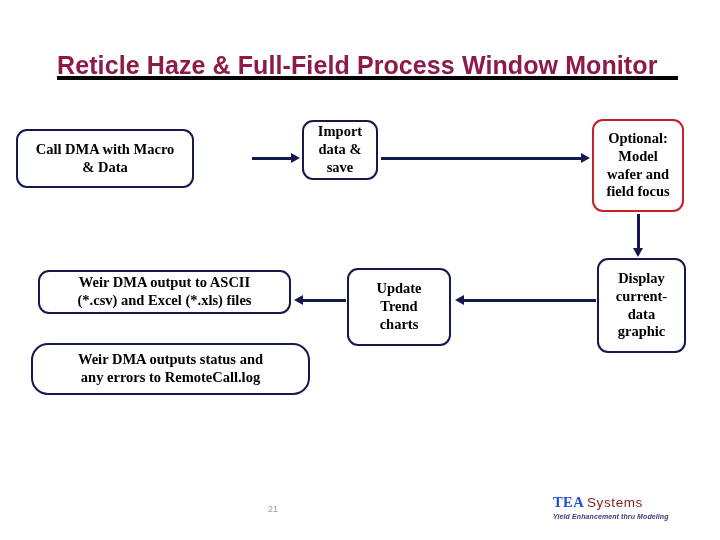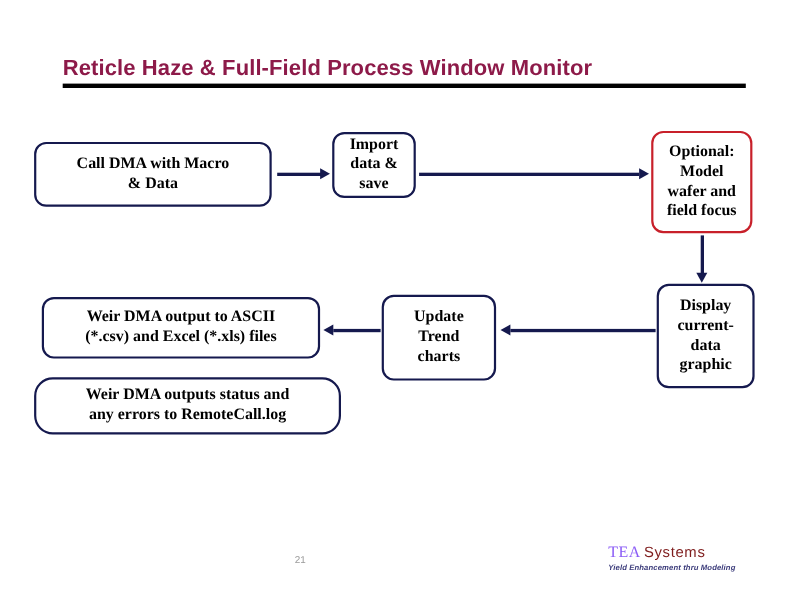--- a/index.html
+++ b/index.html
@@ -21,21 +21,21 @@
   }
 
   
   #title-text {
     position: absolute;
     left: 57px;
     top: 51px;
     width: 620px;
     font-family: "Liberation Sans", "DejaVu Sans", sans-serif;
     font-weight: bold;
-    font-size: 20px;
+    font-size: 25px;
     letter-spacing: 0.1px;
     color: #8d1a49;
     white-space: nowrap;
   }
   #title-rule {
     position: absolute;
     left: 57px;
     top: 76px;
     width: 621px;
     height: 4px;
@@ -62,24 +62,24 @@
   .flowbox.red {
     border-color: #c8202a;
   }
   .flowbox .lbl {
     display: block;
     white-space: pre-line;
     padding: 0 4px;
   }
 
   
-  #box-call-dma      { left: 31px;  top: 129px; width: 216px; height: 59px;  font-size: 14.5px; }
+  #box-call-dma      { left: 16px;  top: 129px; width: 178px; height: 59px;  font-size: 14.5px; }
   #box-import-data   { left: 302px; top: 120px; width: 76px;  height: 60px;  font-size: 14.5px; }
   #box-optional      { left: 592px; top: 119px; width: 92px;  height: 93px;  font-size: 14.5px; }
-  #box-weir-output   { left: 38px;  top: 270px; width: 253px; height: 56px;  font-size: 14.5px; }
+  #box-weir-output   { left: 38px;  top: 270px; width: 253px; height: 44px;  font-size: 14.5px; }
   #box-update-trend  { left: 347px; top: 268px; width: 104px; height: 78px;  font-size: 14.5px; }
   #box-display       { left: 597px; top: 258px; width: 89px;  height: 95px;  font-size: 14.5px; text-align: center; }
   #box-weir-status   { left: 31px;  top: 343px; width: 279px; height: 52px;  font-size: 14.5px; }
 
   
   .conn {
     position: absolute;
     background: #15194e;
     z-index: 2;
   }
@@ -144,23 +144,23 @@
     left: 553px;
     top: 494px;
     width: 160px;
   }
   #logo-name {
     white-space: nowrap;
     line-height: 1;
   }
   #logo-tea {
     font-family: "Liberation Serif", "DejaVu Serif", serif;
-    font-weight: normal;
+    font-weight: bold;
     font-size: 14.5px;
-    color: #8b5cf6;
+    color: #1d4ed8;
     letter-spacing: 0.4px;
   }
   #logo-systems {
     font-family: "Liberation Sans", "DejaVu Sans", sans-serif;
     font-size: 13.5px;
     color: #7f1d1d;
     letter-spacing: 0.6px;
     padding-left: 3px;
   }
   #logo-tagline {

